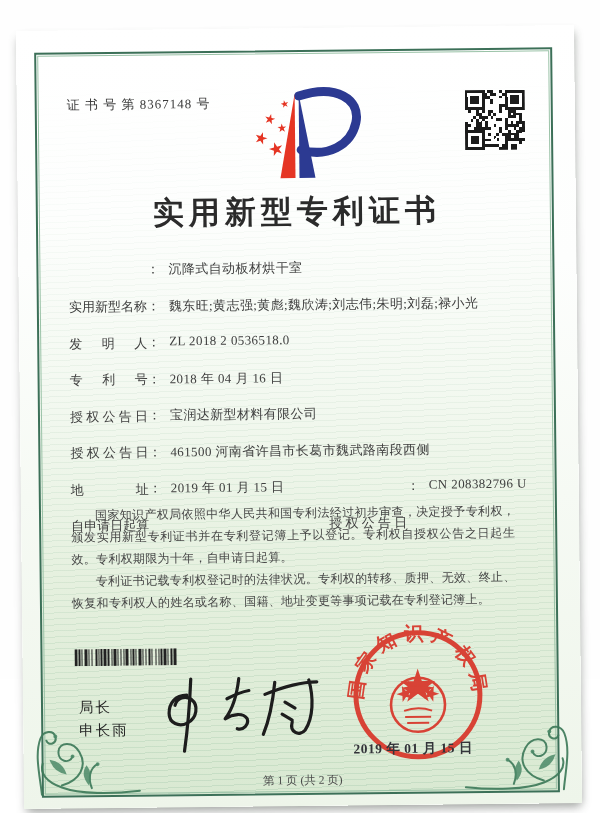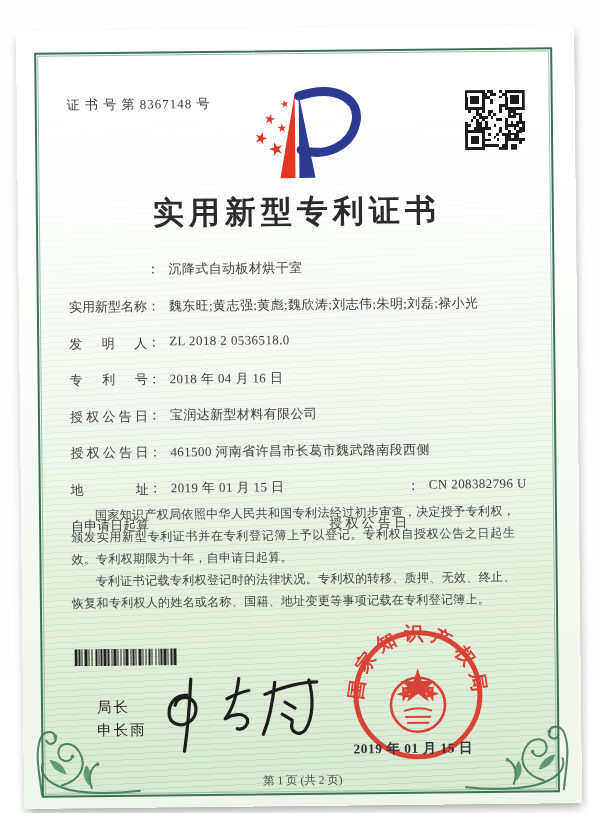--- a/index.html
+++ b/index.html
@@ -32,21 +32,21 @@
   .rows{position:absolute;left:50px;top:231px;width:465px;}
   .row{position:relative;font-size:13px;color:#3e3e3e;height:36.5px;white-space:nowrap;}
   .lbl{display:inline-block;width:78px;text-align:justify;text-align-last:justify;vertical-align:top;margin-top:37px;}
   .colon{display:inline-block;vertical-align:top;}
   .val{display:inline-block;padding-left:9px;letter-spacing:.4px;vertical-align:top;}
   .pair2{position:absolute;left:258px;top:0;}
   .paras{position:absolute;left:50px;top:474px;width:444px;}
   .paras p{margin:0;font-size:12px;line-height:22px;color:#474747;text-indent:2em;
     letter-spacing:.3px;text-align:justify;}
   .barcode{position:absolute;left:52px;top:619px;width:152px;height:17px;}
-  .officer{position:absolute;left:56px;top:666px;font-size:14.5px;color:#262626;letter-spacing:2px;line-height:23px;margin-left:18px;}
+  .officer{position:absolute;left:56px;top:666px;font-size:14.5px;color:#262626;letter-spacing:2px;line-height:23px;}
   .signature{position:absolute;left:130px;top:636px;width:175px;height:100px;}
   .seal{position:absolute;left:319px;top:592px;width:152px;height:152px;opacity:.93;}
   .seal-date{position:absolute;left:330px;top:713px;font-size:13.5px;font-weight:bold;color:#33343a;letter-spacing:.5px;white-space:nowrap;}
   .footer{position:absolute;left:0;top:745px;width:100%;text-align:center;font-size:11.5px;color:#4a4a4a;}
   .corner{position:absolute;width:112px;height:112px;}
   .corner.left{left:8px;top:658px;}
   .corner.right{left:438px;top:658px;transform:scaleX(-1);}
 </style>
 </head>
 <body>

